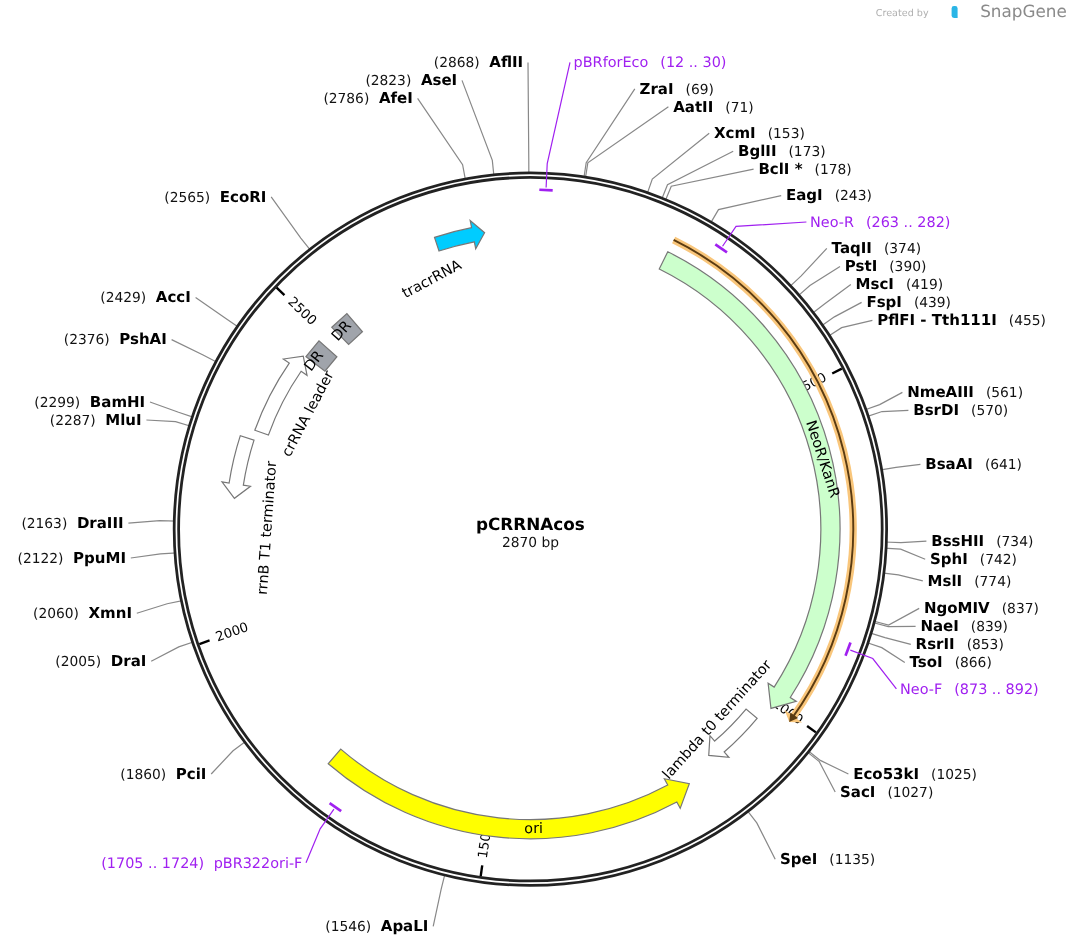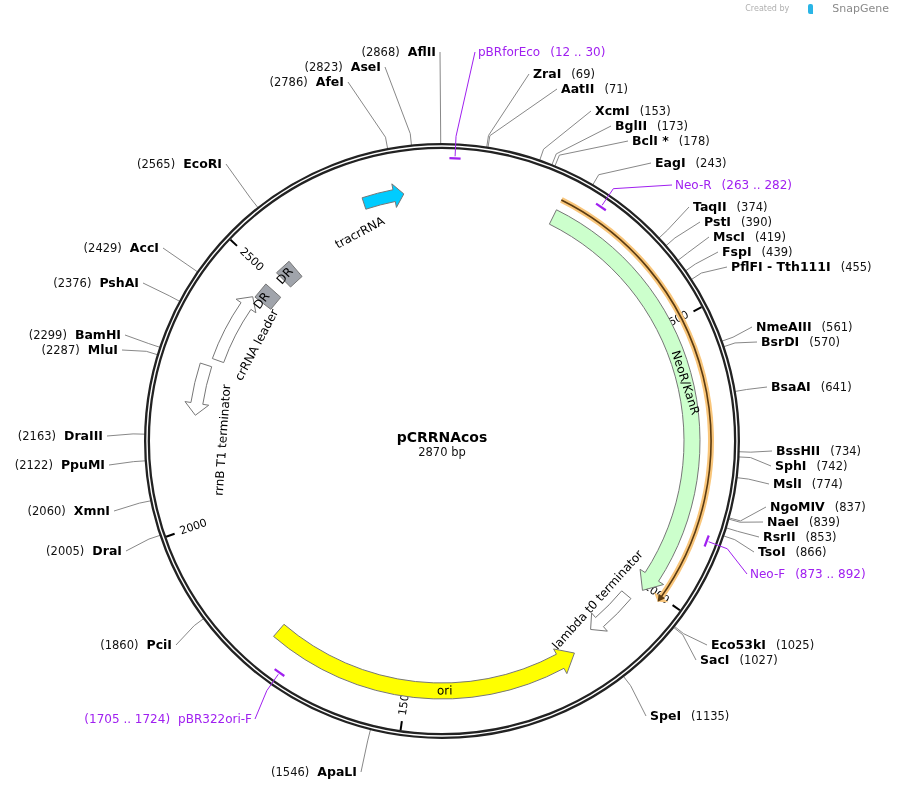--- a/index.html
+++ b/index.html
@@ -8,21 +8,21 @@
   #map { position: absolute; left: 0; top: 0; }
   .enz-name { font-family: "DejaVu Sans", sans-serif; font-weight: bold; font-size: 12.5px; fill: #000; }
   .enz-pos { font-family: "DejaVu Sans", sans-serif; font-size: 11.5px; fill: #111; }
   .primer-txt { font-family: "DejaVu Sans", sans-serif; font-size: 12px; fill: #a020f0; }
   .feat-label { font-family: "DejaVu Sans", sans-serif; font-size: 12px; fill: #000; }
   .tick-label { font-family: "DejaVu Sans", sans-serif; font-size: 11px; fill: #000; }
   .title { font-family: "DejaVu Sans", sans-serif; font-weight: bold; font-size: 14px; fill: #000; }
   .subtitle { font-family: "DejaVu Sans", sans-serif; font-size: 11.5px; fill: #111; }
   .credit { position: absolute; right: 8px; top: 2px; font-family: "DejaVu Sans", sans-serif;
             font-size: 8px; color: #b0b0b0; display: flex; align-items: center; gap: 19px; }
-  .credit .brand { font-size: 11px; color: #8a8a8a; }
+  .credit .brand { font-size: 14px; color: #8a8a8a; }
   .credit .logo { display: inline-block; width: 5px; height: 10px; background: #2ab5e6;
                   border-radius: 2px 2px 0 2px; }
 </style>
 </head>
 <body>
 
 <div class="credit">
   <span>Created by</span>
   <span class="logo"></span>
   <span class="brand">SnapGene</span>

